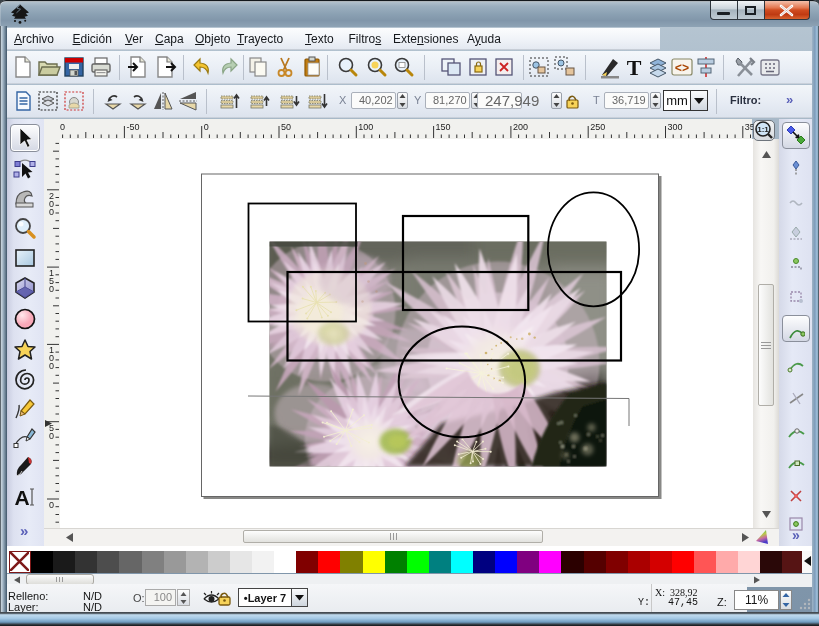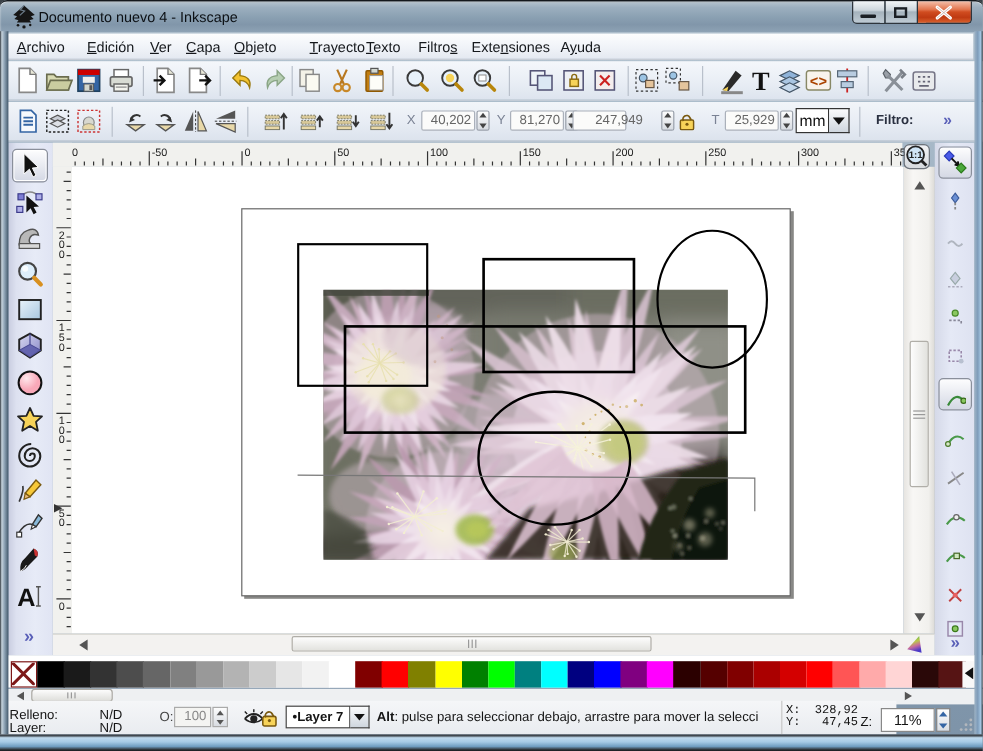--- a/index.html
+++ b/index.html
@@ -14,21 +14,21 @@
   box-shadow:inset 0 1px 0 rgba(255,255,255,.4), inset 1px 0 0 rgba(255,255,255,.2);
   border-top:1px solid #14181c; }
 #titletext { position:absolute; left:32px; top:7px; font-size:12px; color:#0c1014; }
 .capbtn { position:absolute; top:1px; height:19px; border:1px solid #2e353c; border-top:none; }
 #btnmin { left:710px; width:28px; border-radius:0 0 0 4px;
   background:linear-gradient(180deg,#f2f5f7 0%,#ccd5dc 42%,#a5b3bd 50%,#bfcbd4 100%); }
 #btnmax { left:737px; width:28px;
   background:linear-gradient(180deg,#f2f5f7 0%,#ccd5dc 42%,#a5b3bd 50%,#bfcbd4 100%); }
 #btnclose { left:764px; width:46px; border-radius:0 0 4px 0;
   background:linear-gradient(180deg,#f4c0ab 0%,#e2764f 38%,#d04c20 50%,#bf3a12 75%,#d9622e 100%); }
-#menubar { position:absolute; left:0px; top:28px; width:811px; height:22px;
+#menubar { position:absolute; left:0px; top:28px; width:660px; height:22px;
   background:linear-gradient(180deg,#fcfdfe 0%,#f0f3f8 55%,#e4e9f1 100%);
   border-bottom:1px solid #c7cdd6; font-size:12px; color:#15181c; }
 .menu { position:absolute; top:4px; }
 #toolbar1 { position:absolute; left:0px; top:51px; width:819px; height:33px;
   background:linear-gradient(180deg,#f4f7fb 0%,#e9eef5 55%,#dde4ee 100%);
   border-bottom:1px solid #c9d0da; }
 #toolbar2 { position:absolute; left:0px; top:85px; width:819px; height:33px;
   background:linear-gradient(180deg,#f2f5f9 0%,#e7ecf4 55%,#dce3ed 100%);
   border-bottom:1px solid #c9d0da; }
 #toolbox { position:absolute; left:7px; top:119px; width:37px; height:427px;
@@ -62,37 +62,36 @@
 <div id="win">
   <div id="frame"></div>
   <div id="titlebar"></div>
   <svg width="20" height="21" style="position:absolute;left:10px;top:4px">
       <path d="M10,0.5 L19,8.5 L15.8,9.6 L18,11.8 L14.6,12.8 L16,14.8 L4,14.8 L5.4,12.8 L2,11.8 L4.2,9.6 L1,8.5 Z" fill="#161616"></path>
       <path d="M10,0.5 L7,4.2 L10.5,5.2 L6.5,8.8" stroke="#6a7a88" stroke-width="1" fill="none"></path>
       <circle cx="5" cy="17" r="1.1" fill="#161616"></circle>
       <circle cx="10" cy="18.4" r="1.4" fill="#161616"></circle>
       <circle cx="15.2" cy="16.8" r="1" fill="#161616"></circle>
     </svg>
-  <div id="titletext">Documento nuevo 4 - Inkscape</div>
   <div class="capbtn" id="btnmin"></div>
   <div class="capbtn" id="btnmax"></div>
   <div class="capbtn" id="btnclose"></div>
   <div style="position:absolute;left:717px;top:12px;width:13px;height:3px;background:#1a1f24;border-radius:1px"></div>
     <div style="position:absolute;left:745px;top:6px;width:11px;height:9px;border:2px solid #1a1f24;background:transparent"></div>
     <svg width="16" height="14" style="position:absolute;left:779px;top:4px">
       <path d="M2,2 L13,11 M13,2 L2,11" stroke="#fff" stroke-width="2.6" stroke-linecap="round"></path>
       <path d="M2,2 L13,11 M13,2 L2,11" stroke="#5a1505" stroke-width="0.6" opacity="0.4"></path>
     </svg>
   <div id="menubar">
       <div class="menu" style="left:14px"><span style="text-decoration:underline">A</span>rchivo</div>
       <div class="menu" style="left:72.5px"><span style="text-decoration:underline">E</span>dición</div>
       <div class="menu" style="left:125px"><span style="text-decoration:underline">V</span>er</div>
       <div class="menu" style="left:155px"><span style="text-decoration:underline">C</span>apa</div>
       <div class="menu" style="left:195px"><span style="text-decoration:underline">O</span>bjeto</div>
-      <div class="menu" style="left:258px"><span style="text-decoration:underline">T</span>rayecto</div>
+      <div class="menu" style="left:237px"><span style="text-decoration:underline">T</span>rayecto</div>
       <div class="menu" style="left:305px"><span style="text-decoration:underline">T</span>exto</div>
       <div class="menu" style="left:348.5px">Filtro<span style="text-decoration:underline">s</span></div>
       <div class="menu" style="left:393px">Exte<span style="text-decoration:underline">n</span>siones</div>
       <div class="menu" style="left:467px">A<span style="text-decoration:underline">y</span>uda</div>
     </div>
   <div id="toolbar1">
       <svg width="24" height="24" viewBox="0 0 24 24" style="position:absolute;left:11px;top:4px">
         <path d="M5,2 L14,2 L19,7 L19,22 L5,22 Z" fill="#ffffff" stroke="#888" stroke-width="1.4"></path>
         <path d="M14,2 L14,7 L19,7" fill="#e8e8d8" stroke="#777" stroke-width="1.2"></path>
       </svg>
@@ -289,33 +288,33 @@
         <path d="M4.5,14 L7.5,10 L1.5,10 Z" fill="#444"></path>
       </svg>
       <div style="position:absolute;left:414px;top:9px;font-size:11px;color:#7a8294">Y</div>
       <div style="position:absolute;left:425px;top:7px;width:45px;height:17px;background:#fbfbfa;border:1px solid #aab0ba;border-radius:2px;font-size:11px;color:#666;line-height:15px;padding-left:7px">81,270</div>
       <div style="position:absolute;left:471px;top:7px;width:11px;height:17px;background:linear-gradient(180deg,#fdfdfd,#d8dce2);border:1px solid #9aa0aa;border-radius:2px"></div>
       <svg width="9" height="15" style="position:absolute;left:472px;top:8px">
         <path d="M4.5,1 L7.5,5 L1.5,5 Z" fill="#444"></path>
         <path d="M4.5,14 L7.5,10 L1.5,10 Z" fill="#444"></path>
       </svg>
       <div style="position:absolute;left:491px;top:9px;font-size:11px;color:#7a8294">W</div>
-      <div style="position:absolute;left:477px;top:7px;width:45px;height:17px;background:#fbfbfa;border:1px solid #aab0ba;border-radius:2px;font-size:11px;color:#666;line-height:15px;padding-left:18px">247,949</div>
+      <div style="position:absolute;left:477px;top:7px;width:45px;height:17px;background:#fbfbfa;border:1px solid #aab0ba;border-radius:2px;font-size:15px;color:#666;line-height:15px;padding-left:7px">247,949</div>
       <div style="position:absolute;left:551px;top:7px;width:11px;height:17px;background:linear-gradient(180deg,#fdfdfd,#d8dce2);border:1px solid #9aa0aa;border-radius:2px"></div>
       <svg width="9" height="15" style="position:absolute;left:552px;top:8px">
         <path d="M4.5,1 L7.5,5 L1.5,5 Z" fill="#444"></path>
         <path d="M4.5,14 L7.5,10 L1.5,10 Z" fill="#444"></path>
       </svg>
       <svg width="22" height="22" viewBox="0 0 22 22" style="position:absolute;left:561px;top:5px">
         <rect x="6" y="10" width="11" height="8" rx="1" fill="#f7d359" stroke="#7a5a10" stroke-width="1.2"></rect>
         <path d="M15,10 V7.5 a3,3 0 0 0 -6,0" fill="none" stroke="#7a5a10" stroke-width="1.5" transform="rotate(-30 15 10)"></path>
         <circle cx="11.5" cy="13.5" r="1.3" fill="#7a5a10"></circle>
       </svg>
       <div style="position:absolute;left:593px;top:9px;font-size:11px;color:#7a8294">T</div>
-      <div style="position:absolute;left:604px;top:7px;width:45px;height:17px;background:#fbfbfa;border:1px solid #aab0ba;border-radius:2px;font-size:11px;color:#666;line-height:15px;padding-left:7px">25,929</div>
+      <div style="position:absolute;left:604px;top:7px;width:45px;height:17px;background:#fbfbfa;border:1px solid #aab0ba;border-radius:2px;font-size:11px;color:#666;line-height:15px;padding-left:7px">36,719</div>
       <div style="position:absolute;left:650px;top:7px;width:11px;height:17px;background:linear-gradient(180deg,#fdfdfd,#d8dce2);border:1px solid #9aa0aa;border-radius:2px"></div>
       <svg width="9" height="15" style="position:absolute;left:651px;top:8px">
         <path d="M4.5,1 L7.5,5 L1.5,5 Z" fill="#444"></path>
         <path d="M4.5,14 L7.5,10 L1.5,10 Z" fill="#444"></path>
       </svg>
       <div style="position:absolute;left:663px;top:5px;width:28px;height:21px;background:#fff;border:1px solid #333;font-size:13px;color:#111;text-align:center;line-height:19px">mm</div>
       <div style="position:absolute;left:691px;top:5px;width:17px;height:21px;background:linear-gradient(180deg,#fafbfc,#cfd6de);border:1px solid #333;border-left:none"></div>
       <svg width="11" height="8" style="position:absolute;left:694px;top:12px">
         <path d="M0,1 L10,1 L5,7 Z" fill="#111"></path>
       </svg>
@@ -1356,24 +1355,23 @@
       <svg width="18" height="18" style="position:absolute;left:216px;top:5px">
         <rect x="3" y="8" width="11" height="8" rx="1.5" fill="#f7d359" stroke="#7a5a10" stroke-width="1.3"></rect>
         <path d="M12,8 V5.5 a3,3 0 0 0 -6,0" fill="none" stroke="#7a5a10" stroke-width="1.5" transform="rotate(-30 12 8)"></path>
         <circle cx="8.5" cy="11.5" r="1.3" fill="#7a5a10"></circle>
       </svg>
       <div style="position:absolute;left:238px;top:4px;width:54px;height:19px;background:#fff;border:1px solid #444;font-size:11px;font-weight:bold;line-height:18px;text-align:center">•Layer 7</div>
       <div style="position:absolute;left:292px;top:4px;width:16px;height:19px;background:linear-gradient(180deg,#fafbfc,#cfd6de);border:1px solid #444;border-left:none"></div>
       <svg width="10" height="7" style="position:absolute;left:295px;top:10px">
         <path d="M0,1 L9,1 L4.5,6.5 Z" fill="#111"></path>
       </svg>
-      <div style="position:absolute;left:314px;top:8px;width:336px;overflow:hidden;white-space:nowrap;font-size:11px"><b>Alt</b>: pulse para seleccionar debajo, arrastre para mover la selecci</div>
       <div style="position:absolute;left:651px;top:0px;width:1px;height:28px;background:#c8c8c8"></div>
-      <div style="position:absolute;left:655px;top:3px;font-size:10px;font-family:Liberation Mono, monospace">X:&nbsp;&nbsp;328,92</div>
-      <div style="position:absolute;left:655px;top:13px;font-size:10px;font-family:'Liberation Mono',monospace">Y:&nbsp;&nbsp;&nbsp;47,45</div>
+      <div style="position:absolute;left:655px;top:3px;font-size:10px;font-family:Liberation Serif, serif">X:&nbsp;&nbsp;328,92</div>
+      <div style="position:absolute;left:638px;top:13px;font-size:10px;font-family:'Liberation Mono',monospace">Y:&nbsp;&nbsp;&nbsp;47,45</div>
       <div style="position:absolute;left:717px;top:12px;font-size:11px">Z:</div>
       <div style="position:absolute;left:734px;top:6px;width:45px;height:20px;background:#fff;border:1px solid #888;font-size:12px;text-align:center;line-height:19px">11%</div>
       <div style="position:absolute;left:780px;top:6px;width:12px;height:20px;background:linear-gradient(180deg,#fdfdfd,#d8dce2);border:1px solid #888"></div>
       <svg width="10" height="18" style="position:absolute;left:781px;top:7px">
         <path d="M5,2 L8.5,6 L1.5,6 Z" fill="#3465a4"></path>
         <path d="M5,16 L8.5,12 L1.5,12 Z" fill="#3465a4"></path>
       </svg>
       <svg width="12" height="12" style="position:absolute;left:799px;top:14px">
         <circle cx="10" cy="2" r="1.2" fill="#b2b7bd"></circle>
         <circle cx="6" cy="6" r="1.2" fill="#b2b7bd"></circle>

